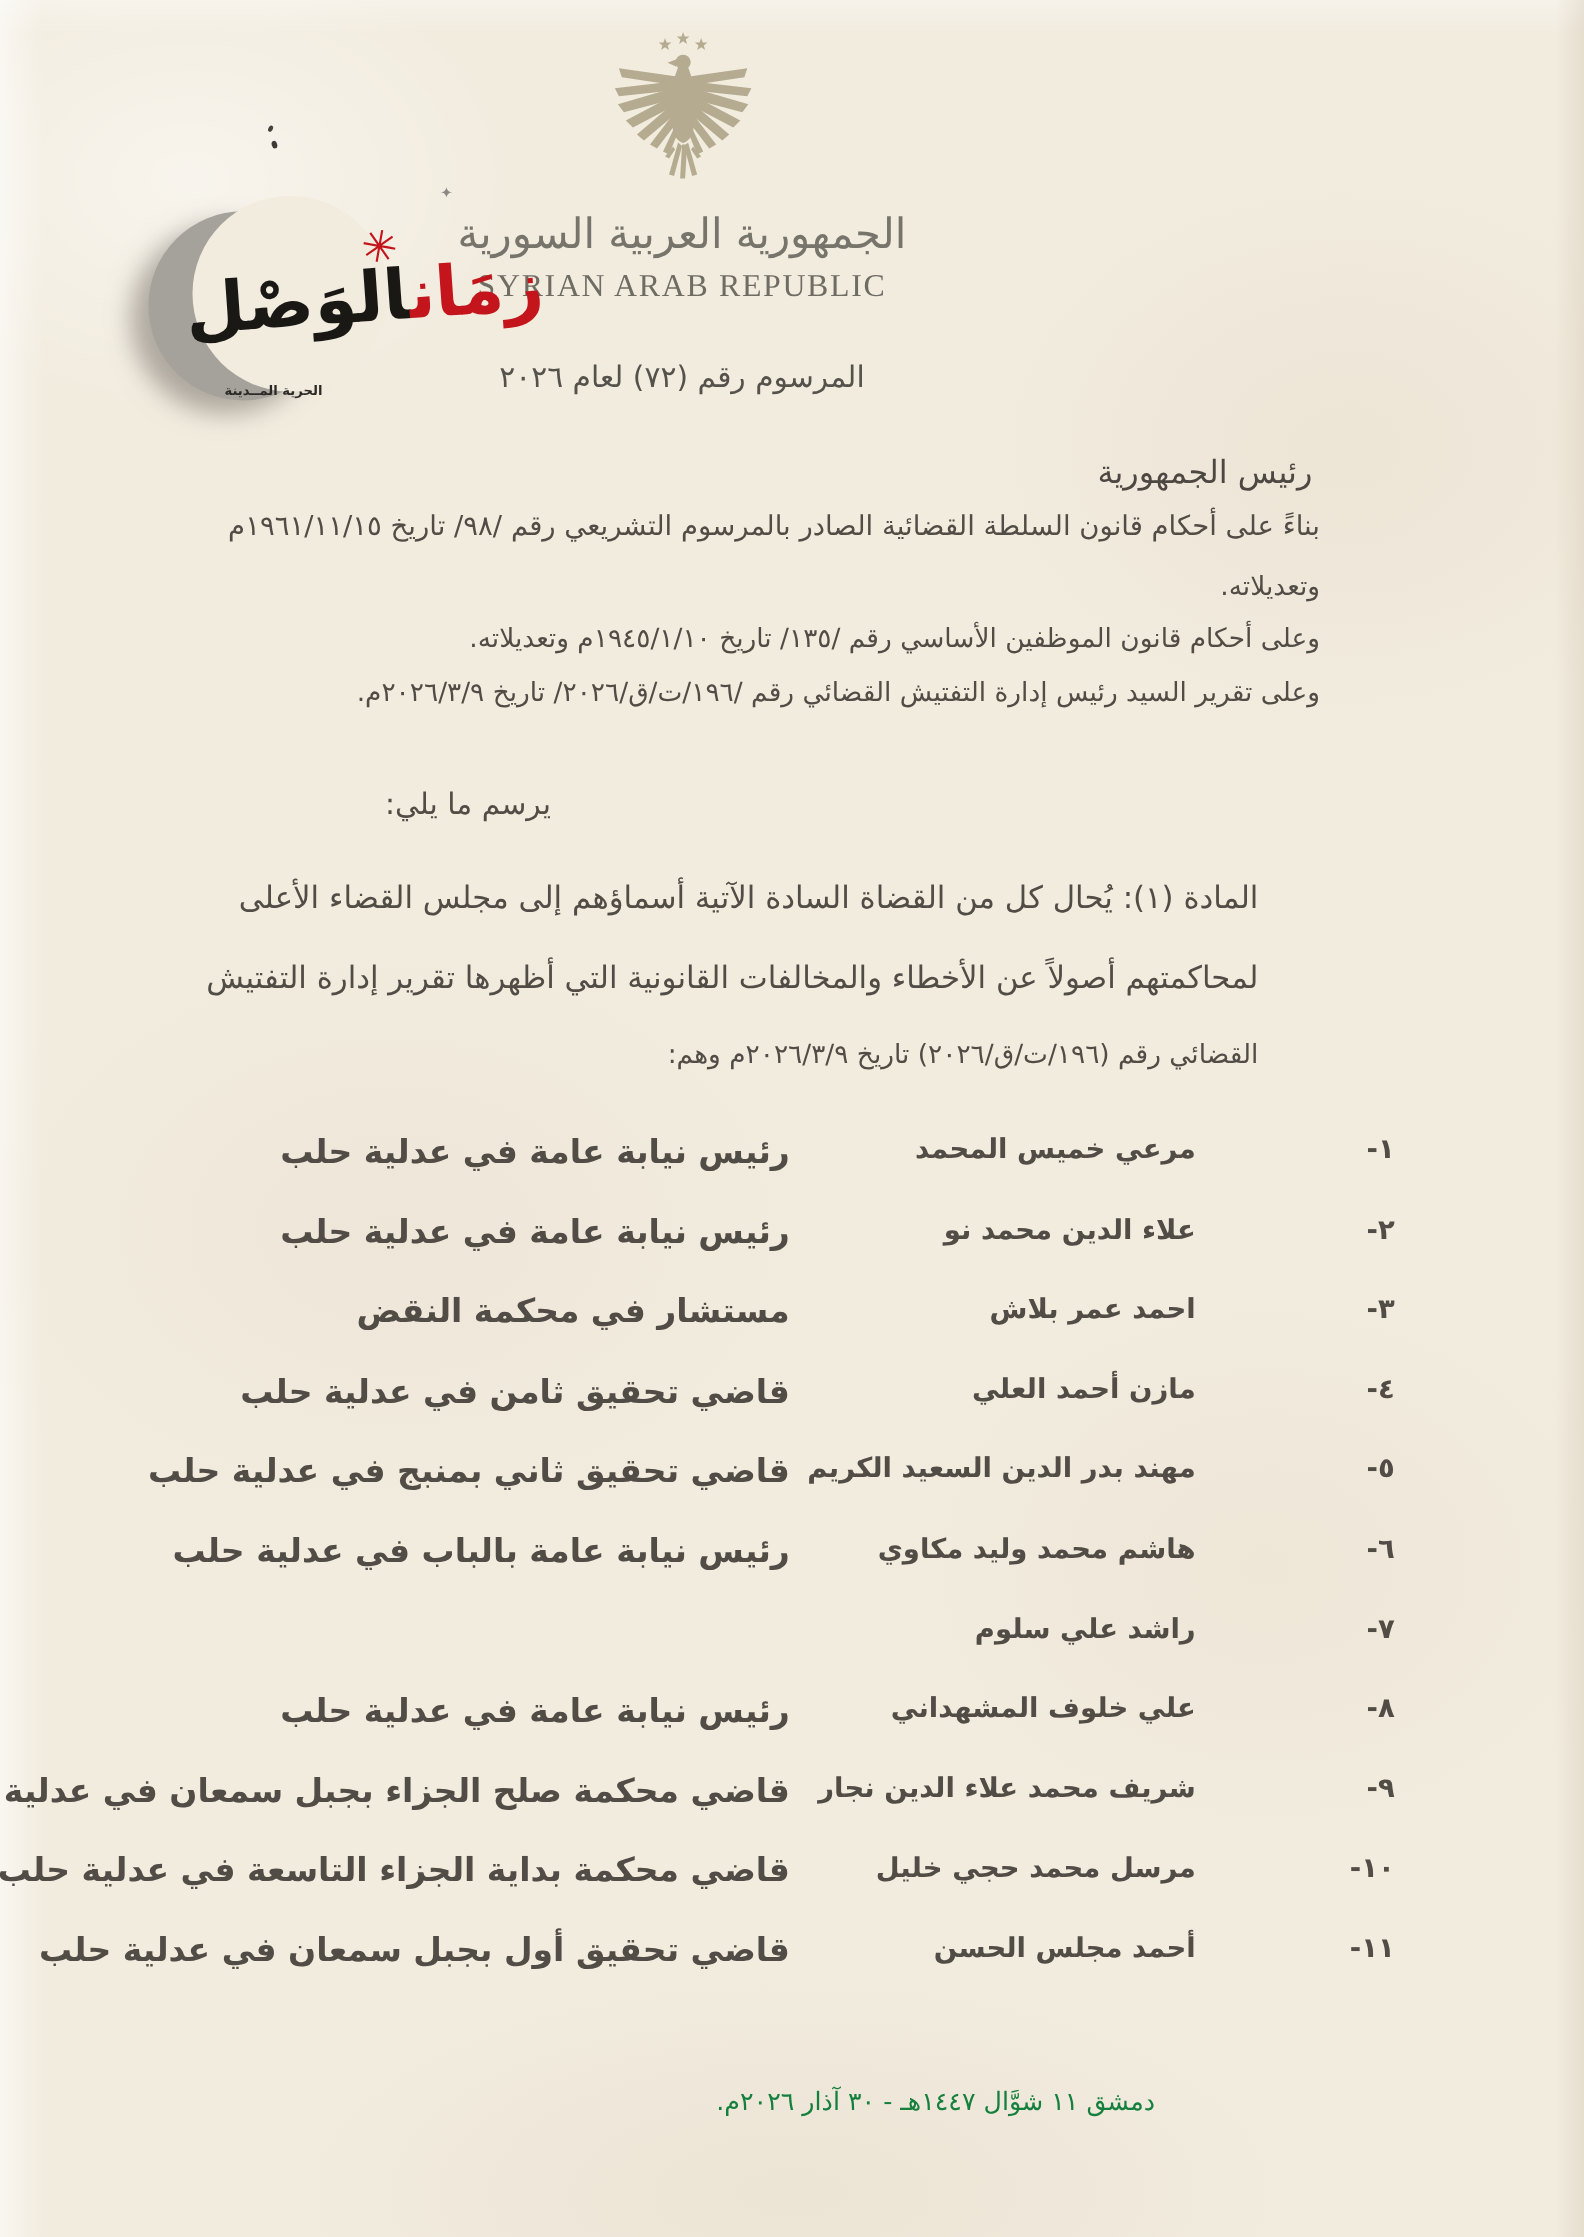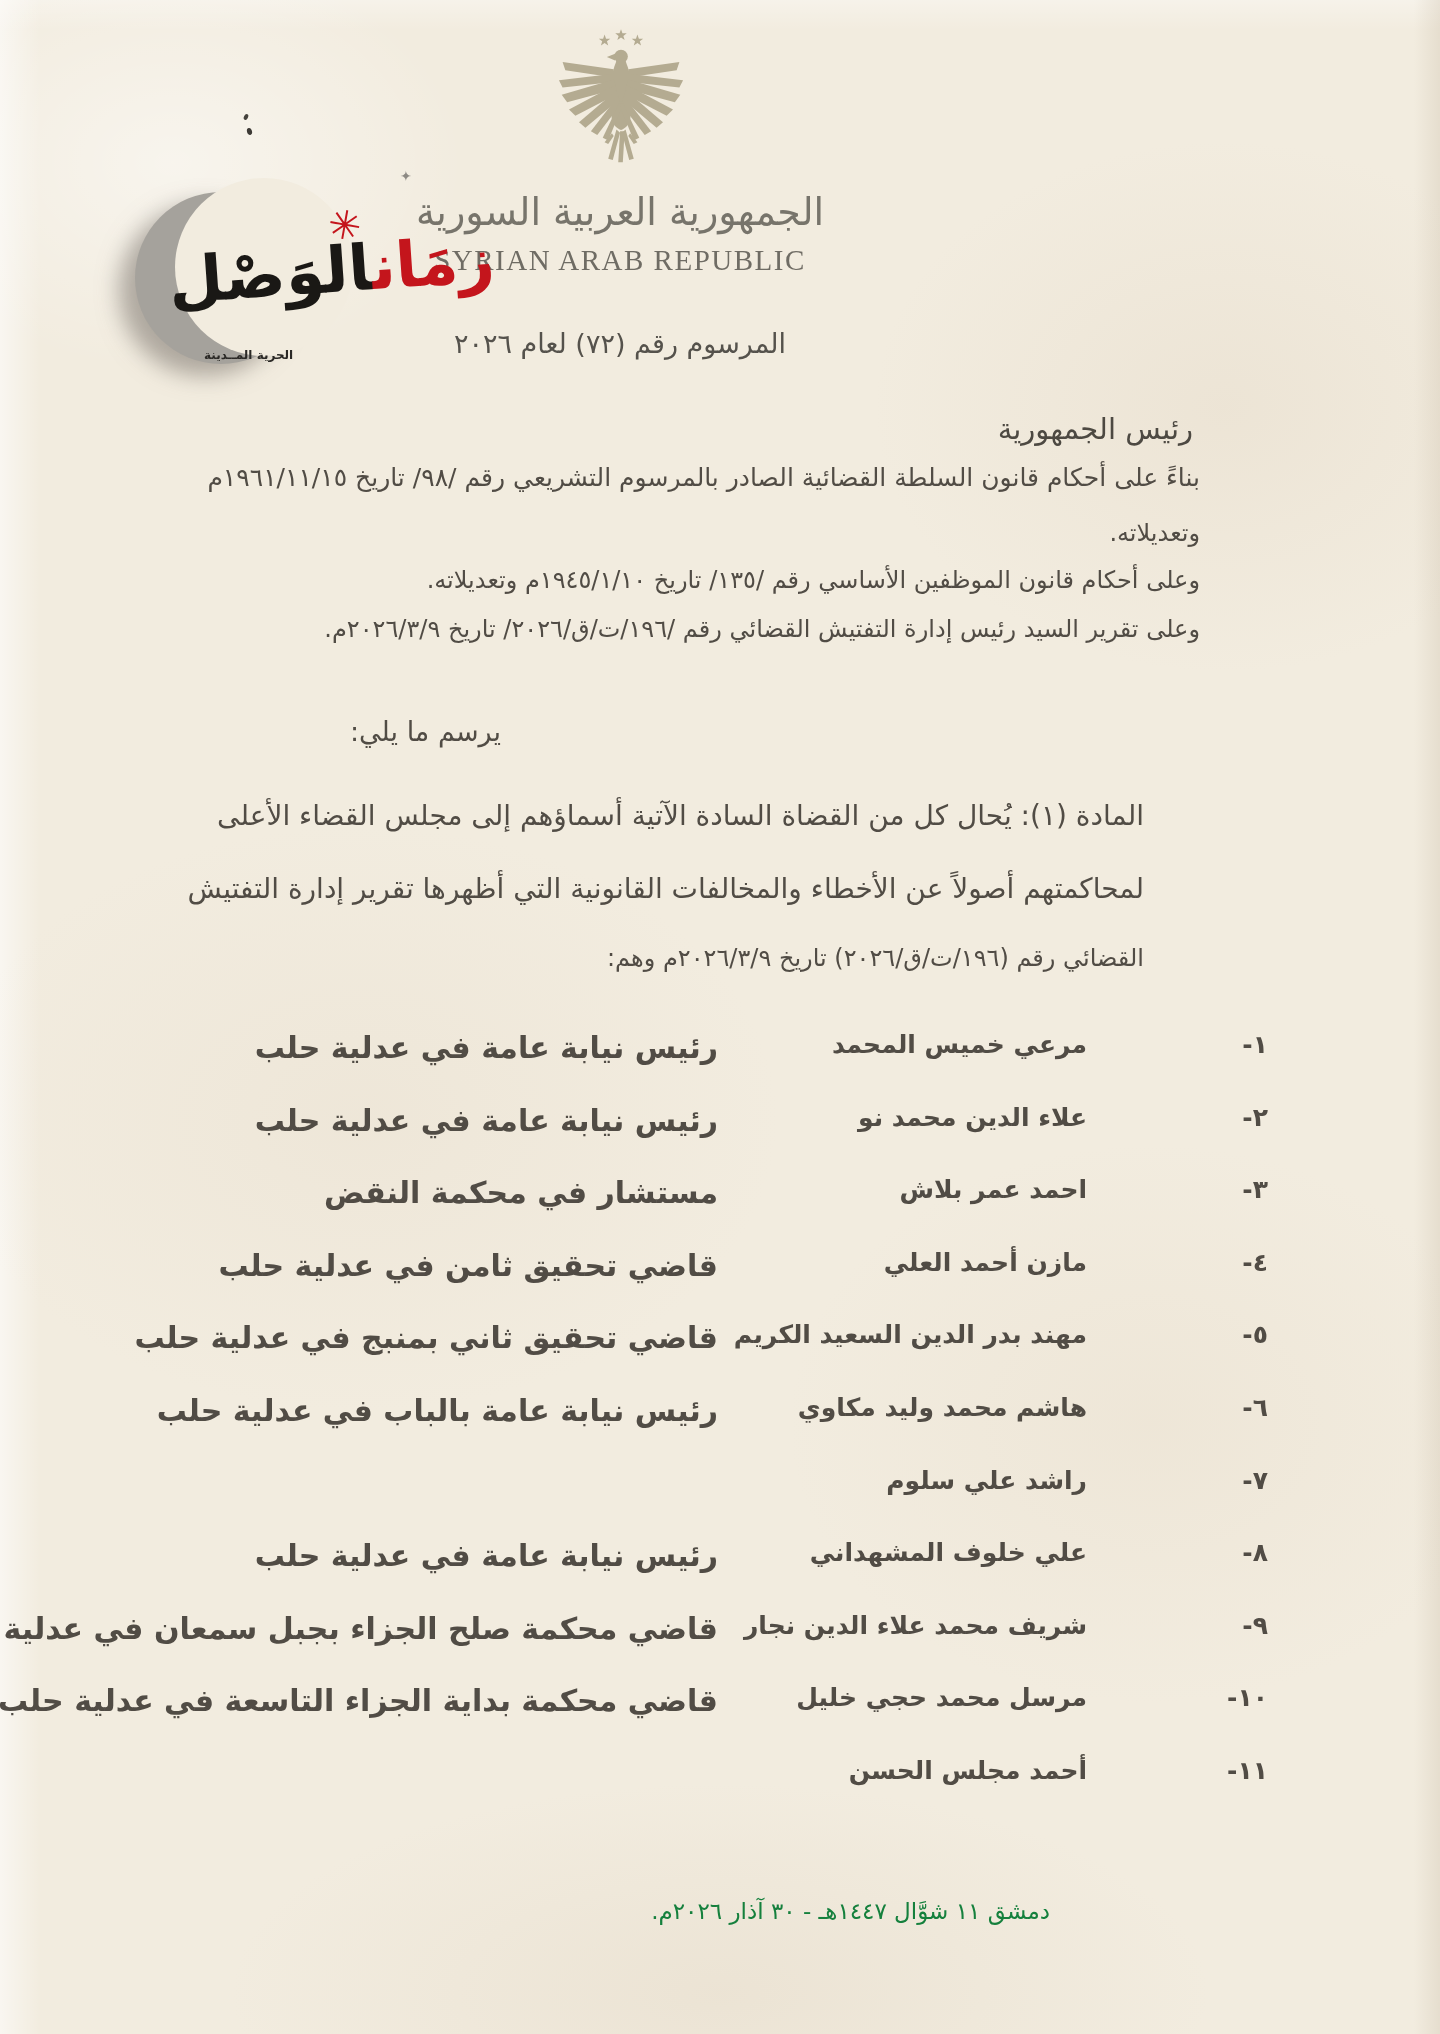--- a/index.html
+++ b/index.html
@@ -195,16 +195,17 @@
       <div class="j-pos">قاضي محكمة صلح الجزاء بجبل سمعان في عدلية حلب</div>
     </div>
     <div class="judge-row" style="top: 1683.4px;">
       <div class="j-num">١٠-</div>
       <div class="j-name">مرسل محمد حجي خليل</div>
       <div class="j-pos">قاضي محكمة بداية الجزاء التاسعة في عدلية حلب</div>
     </div>
     <div class="judge-row" style="top: 1756px;">
       <div class="j-num">١١-</div>
       <div class="j-name">أحمد مجلس الحسن</div>
+      <div class="j-pos">قاضي تحقيق أول بجبل سمعان في عدلية حلب</div>
     </div>
   </div>
 
 <div class="abs date-line ar">دمشق ١١ شوَّال ١٤٤٧هـ - ٣٠ آذار ٢٠٢٦م.</div>
 
 </body></html>

